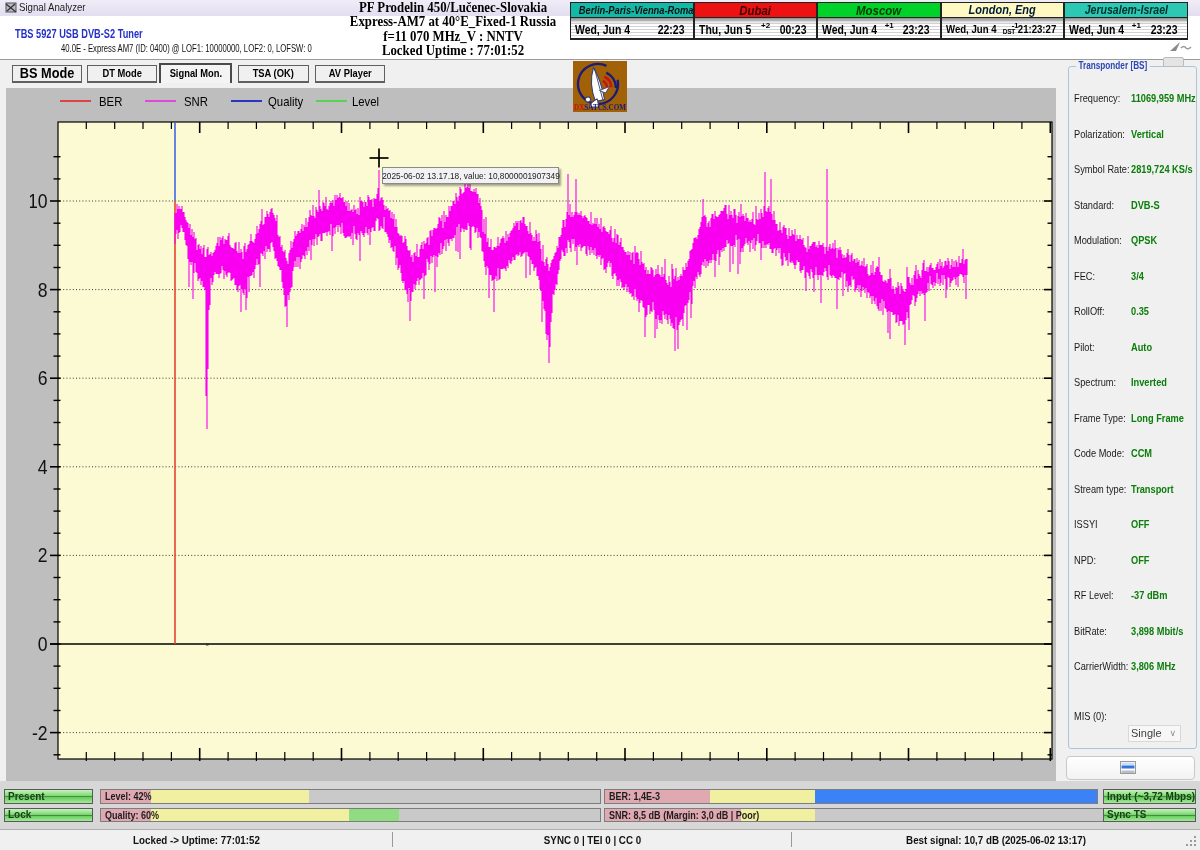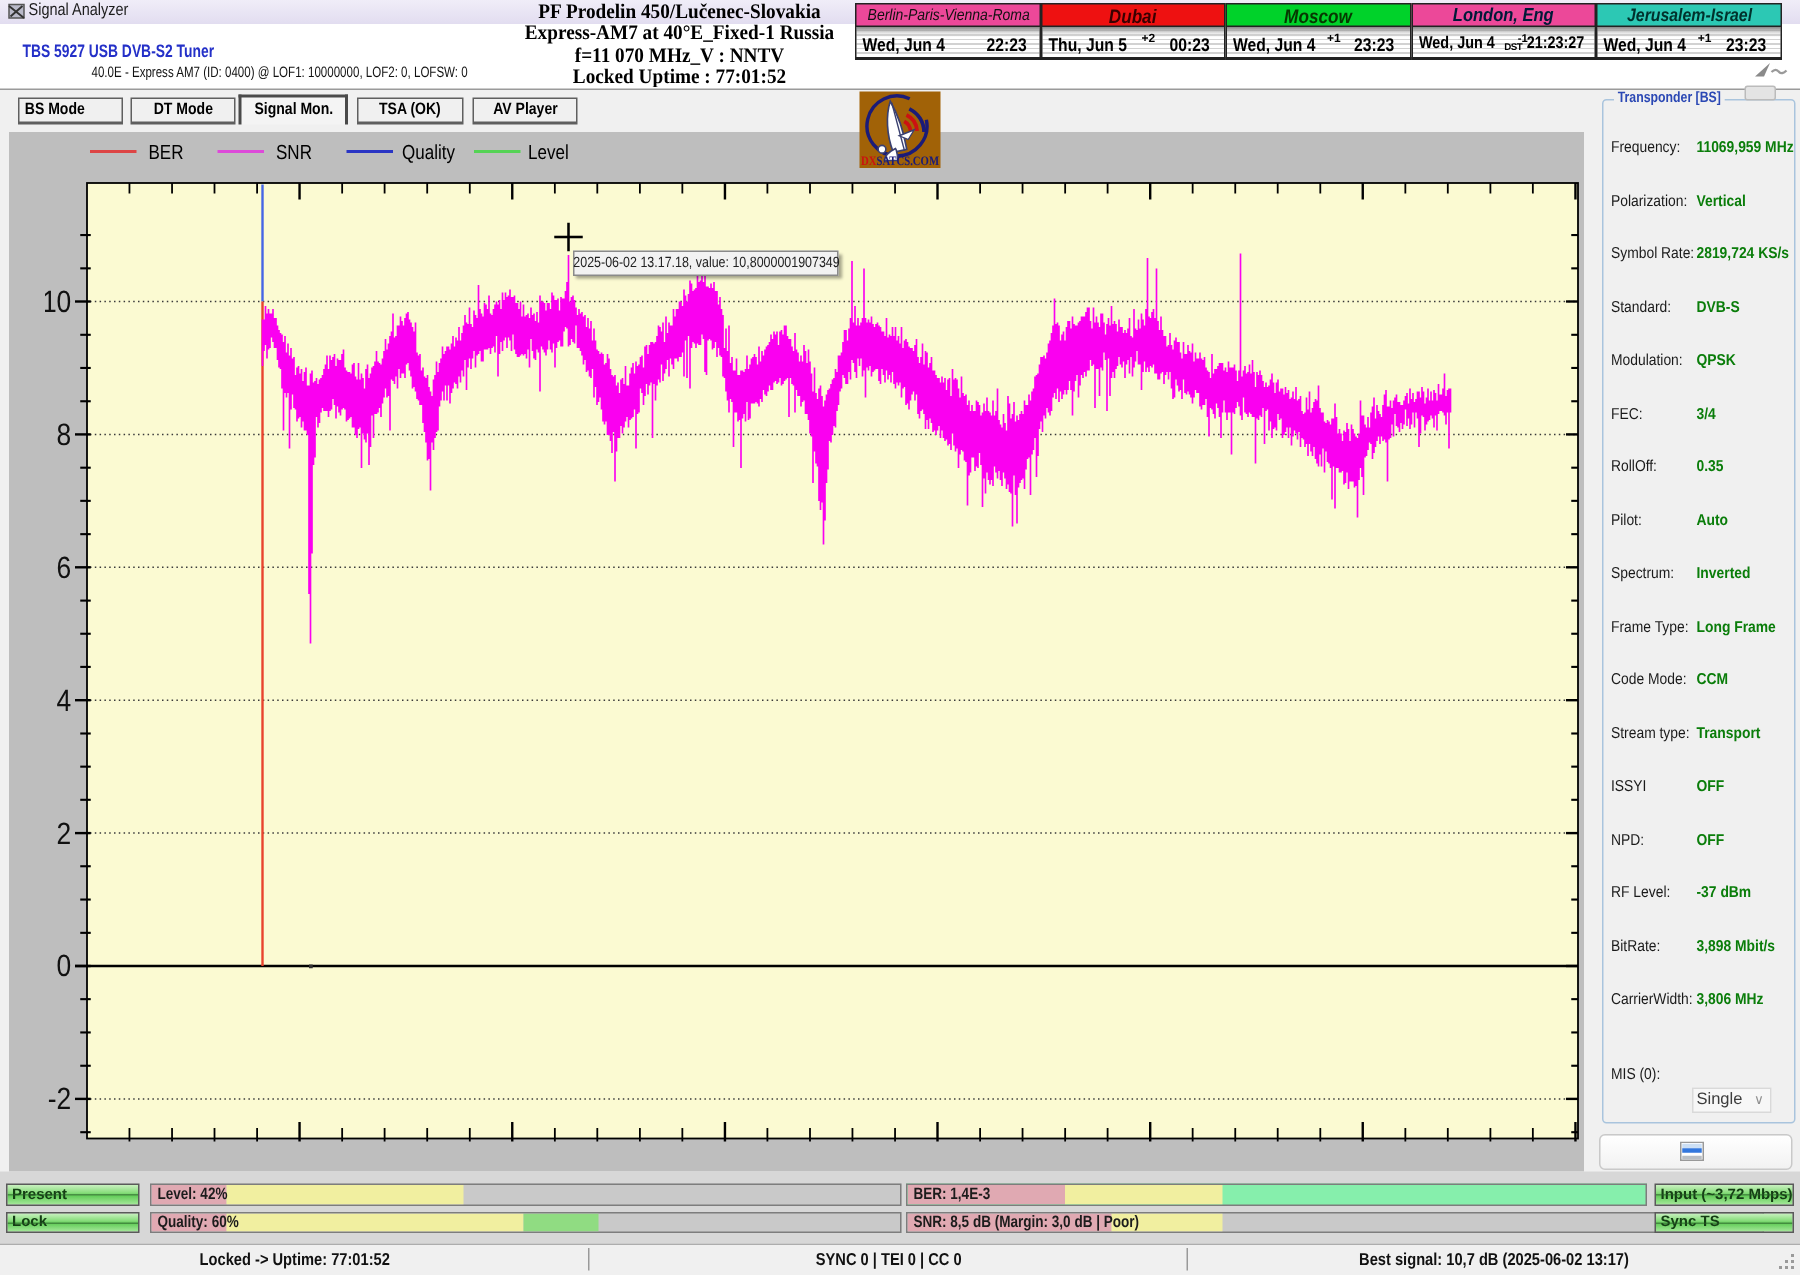--- a/index.html
+++ b/index.html
@@ -16,56 +16,56 @@
 
 <div class="abs" style="left:0;top:16px;width:1200px;height:44px;background:#fff"></div>
 <div class="abs" style="left:0;top:59px;width:1200px;height:1px;background:#9a9a9a"></div>
 
 <div class="abs" style="left:278px;top:1px;width:350px;text-align:center;font-family:'Liberation Serif',serif;font-weight:bold;font-size:13.8px;line-height:14.3px;color:#000;transform:scaleX(0.93);transform-origin:50% 0">
 PF Prodelin 450/Lučenec-Slovakia<br>Express-AM7 at 40°E_Fixed-1 Russia<br>f=11 070 MHz_V : NNTV<br>Locked Uptime : 77:01:52</div>
 
 <div class="abs" style="left:15px;top:27px;font-size:12px;font-weight:bold;color:#2430c8;transform:scaleX(0.77);transform-origin:0 0;white-space:nowrap">TBS 5927 USB DVB-S2 Tuner</div>
 <div class="abs" style="left:61px;top:43px;font-size:10px;color:#111;transform:scaleX(0.77);transform-origin:0 0;white-space:nowrap">40.0E - Express AM7 (ID: 0400) @ LOF1: 10000000, LOF2: 0, LOFSW: 0</div>
 
-<div style="position:absolute;left:570.0px;top:2px;width:124px;height:16px;background:#ec4899;border:1px solid #222;box-sizing:border-box;text-align:center;font-style:italic;font-weight:normal;font-size:10.6px;line-height:15px;color:#111;white-space:nowrap"><span style="display:inline-block;transform:scaleX(0.88)">Berlin-Paris-Vienna-Roma</span></div>
+<div style="position:absolute;left:570.0px;top:2px;width:124px;height:16px;background:#14b8a6;border:1px solid #222;box-sizing:border-box;text-align:center;font-style:italic;font-weight:bold;font-size:10.6px;line-height:15px;color:#111;white-space:nowrap"><span style="display:inline-block;transform:scaleX(0.88)">Berlin-Paris-Vienna-Roma</span></div>
 <div style="position:absolute;left:570.0px;top:18px;width:123.6px;height:22px;background:linear-gradient(180deg,rgba(130,130,130,0.95) 0px,rgba(200,200,200,0.45) 4px,rgba(255,255,255,0) 7px),repeating-linear-gradient(180deg,#ffffff 0px,#ffffff 2px,#d2d2d2 2px,#d2d2d2 3px);border:1px solid #222;border-top:none;border-bottom:2px solid #222;box-sizing:border-box;font-weight:bold;font-size:12.5px;color:#000;white-space:nowrap">
 <span style="position:absolute;left:4px;top:5px;font-size:12.3px;transform:scaleX(0.85);transform-origin:0 0">Wed, Jun 4</span>
     <span style="position:absolute;right:8px;top:5px;font-size:12.3px;transform:scaleX(0.85);transform-origin:100% 0">22:23</span>
   </div>
 <div style="position:absolute;left:693.6px;top:2px;width:123.6px;height:16px;background:#ee1111;border:1px solid #222;box-sizing:border-box;text-align:center;font-style:italic;font-weight:bold;font-size:13px;line-height:15px;color:#3a0000;white-space:nowrap"><span style="display:inline-block;transform:scaleX(0.88)">Dubai</span></div>
 <div style="position:absolute;left:693.6px;top:18px;width:123.6px;height:22px;background:linear-gradient(180deg,rgba(130,130,130,0.95) 0px,rgba(200,200,200,0.45) 4px,rgba(255,255,255,0) 7px),repeating-linear-gradient(180deg,#ffffff 0px,#ffffff 2px,#d2d2d2 2px,#d2d2d2 3px);border:1px solid #222;border-top:none;border-bottom:2px solid #222;box-sizing:border-box;font-weight:bold;font-size:12.5px;color:#000;white-space:nowrap">
 <span style="position:absolute;left:4px;top:5px;font-size:12.3px;transform:scaleX(0.85);transform-origin:0 0">Thu, Jun 5</span>
     <span style="position:absolute;right:46px;top:3px;font-size:8px;font-weight:bold">+2</span>
     <span style="position:absolute;right:10px;top:5px;font-size:12.3px;transform:scaleX(0.85);transform-origin:100% 0">00:23</span>
   </div>
 <div style="position:absolute;left:817.2px;top:2px;width:123.6px;height:16px;background:#00d22a;border:1px solid #222;box-sizing:border-box;text-align:center;font-style:italic;font-weight:bold;font-size:13px;line-height:15px;color:#063800;white-space:nowrap"><span style="display:inline-block;transform:scaleX(0.88)">Moscow</span></div>
 <div style="position:absolute;left:817.2px;top:18px;width:123.6px;height:22px;background:linear-gradient(180deg,rgba(130,130,130,0.95) 0px,rgba(200,200,200,0.45) 4px,rgba(255,255,255,0) 7px),repeating-linear-gradient(180deg,#ffffff 0px,#ffffff 2px,#d2d2d2 2px,#d2d2d2 3px);border:1px solid #222;border-top:none;border-bottom:2px solid #222;box-sizing:border-box;font-weight:bold;font-size:12.5px;color:#000;white-space:nowrap">
 <span style="position:absolute;left:4px;top:5px;font-size:12.3px;transform:scaleX(0.85);transform-origin:0 0">Wed, Jun 4</span>
     <span style="position:absolute;right:46px;top:3px;font-size:8px;font-weight:bold">+1</span>
     <span style="position:absolute;right:10px;top:5px;font-size:12.3px;transform:scaleX(0.85);transform-origin:100% 0">23:23</span>
   </div>
-<div style="position:absolute;left:940.8px;top:2px;width:123.6px;height:16px;background:#ec4899;border:1px solid #222;box-sizing:border-box;text-align:center;font-style:italic;font-weight:bold;font-size:12.5px;line-height:15px;color:#001a38;white-space:nowrap"><span style="display:inline-block;transform:scaleX(0.88)">London, Eng</span></div>
+<div style="position:absolute;left:940.8px;top:2px;width:123.6px;height:16px;background:#fef9c3;border:1px solid #222;box-sizing:border-box;text-align:center;font-style:italic;font-weight:bold;font-size:12.5px;line-height:15px;color:#001a38;white-space:nowrap"><span style="display:inline-block;transform:scaleX(0.88)">London, Eng</span></div>
 <div style="position:absolute;left:940.8px;top:18px;width:123.6px;height:22px;background:linear-gradient(180deg,rgba(130,130,130,0.95) 0px,rgba(200,200,200,0.45) 4px,rgba(255,255,255,0) 7px),repeating-linear-gradient(180deg,#ffffff 0px,#ffffff 2px,#d2d2d2 2px,#d2d2d2 3px);border:1px solid #222;border-top:none;border-bottom:2px solid #222;box-sizing:border-box;font-weight:bold;font-size:12.5px;color:#000;white-space:nowrap">
 <span style="position:absolute;left:4px;top:5px;font-size:11.3px;transform:scaleX(0.85);transform-origin:0 0">Wed, Jun 4</span>
     <span style="position:absolute;left:61px;top:10px;font-size:6.5px;font-weight:bold;letter-spacing:-0.3px">DST</span>
     <span style="position:absolute;left:70px;top:3px;font-size:7.5px;font-weight:bold">-1</span>
     <span style="position:absolute;right:7px;top:5px;font-size:11.3px;transform:scaleX(0.85);transform-origin:100% 0">21:23:27</span>
   </div>
 <div style="position:absolute;left:1064.4px;top:2px;width:123.6px;height:16px;background:#2cc8b4;border:1px solid #222;box-sizing:border-box;text-align:center;font-style:italic;font-weight:bold;font-size:12px;line-height:15px;color:#00312c;white-space:nowrap"><span style="display:inline-block;transform:scaleX(0.88)">Jerusalem-Israel</span></div>
 <div style="position:absolute;left:1064.4px;top:18px;width:123.6px;height:22px;background:linear-gradient(180deg,rgba(130,130,130,0.95) 0px,rgba(200,200,200,0.45) 4px,rgba(255,255,255,0) 7px),repeating-linear-gradient(180deg,#ffffff 0px,#ffffff 2px,#d2d2d2 2px,#d2d2d2 3px);border:1px solid #222;border-top:none;border-bottom:2px solid #222;box-sizing:border-box;font-weight:bold;font-size:12.5px;color:#000;white-space:nowrap">
 <span style="position:absolute;left:4px;top:5px;font-size:12.3px;transform:scaleX(0.85);transform-origin:0 0">Wed, Jun 4</span>
     <span style="position:absolute;right:46px;top:3px;font-size:8px;font-weight:bold">+1</span>
     <span style="position:absolute;right:10px;top:5px;font-size:12.3px;transform:scaleX(0.85);transform-origin:100% 0">23:23</span>
   </div>
 <svg class="abs" style="left:1168px;top:40px" width="26" height="14">
     <path d="M2 11 L12 2 L8 11 Z" fill="#8a8a8a"></path>
     <path d="M13 8 q3 -3 5 0 q2 2 5 -1" stroke="#9a9a9a" stroke-width="1.5" fill="none"></path>
   </svg>
 
-<div style="position:absolute;left:12px;top:65px;width:70px;height:18px;background:#f0f0f0;border:1.5px solid #5f5f5f;border-bottom:2px solid #5f5f5f;box-sizing:border-box;font-size:11px;font-weight:bold;line-height:14px;color:#000"><span style="display:inline-block;transform:scaleX(0.85)">BS Mode</span></div>
+<div style="position:absolute;left:12px;top:65px;width:70px;height:18px;background:#f0f0f0;border:1.5px solid #5f5f5f;border-bottom:2px solid #5f5f5f;box-sizing:border-box;text-align:center;font-size:15px;font-weight:bold;line-height:14px;color:#000"><span style="display:inline-block;transform:scaleX(0.85)">BS Mode</span></div>
 <div style="position:absolute;left:87px;top:65px;width:70px;height:18px;background:#f0f0f0;border:1.5px solid #5f5f5f;border-bottom:2px solid #5f5f5f;box-sizing:border-box;text-align:center;font-size:11px;font-weight:bold;line-height:14px;color:#000"><span style="display:inline-block;transform:scaleX(0.85)">DT Mode</span></div>
 <div style="position:absolute;left:159px;top:62.5px;width:73px;height:20px;background:#f4f4f4;border:2px solid #4a4a4a;border-bottom:none;box-sizing:border-box;text-align:center;font-size:11px;font-weight:bold;line-height:17px;color:#000"><span style="display:inline-block;transform:scaleX(0.85)">Signal Mon.</span></div>
 <div style="position:absolute;left:238px;top:65px;width:71px;height:18px;background:#f0f0f0;border:1.5px solid #5f5f5f;border-bottom:2px solid #5f5f5f;box-sizing:border-box;text-align:center;font-size:11px;font-weight:bold;line-height:14px;color:#000"><span style="display:inline-block;transform:scaleX(0.85)">TSA (OK)</span></div>
 <div style="position:absolute;left:315px;top:65px;width:70px;height:18px;background:#f0f0f0;border:1.5px solid #5f5f5f;border-bottom:2px solid #5f5f5f;box-sizing:border-box;text-align:center;font-size:11px;font-weight:bold;line-height:14px;color:#000"><span style="display:inline-block;transform:scaleX(0.85)">AV Player</span></div>
 
 <div class="abs" style="left:6px;top:88px;width:1050px;height:693px;background:#bebebe"></div>
 <div style="position:absolute;left:60px;top:100px;width:31px;height:2px;background:#dd4545"></div>
 <div style="position:absolute;left:99px;top:94px;font-size:13.5px;color:#000;transform:scaleX(0.84);transform-origin:0 0;white-space:nowrap">BER</div>
 <div style="position:absolute;left:145px;top:100px;width:31px;height:2px;background:#dd4ad9"></div>
 <div style="position:absolute;left:184px;top:94px;font-size:13.5px;color:#000;transform:scaleX(0.84);transform-origin:0 0;white-space:nowrap">SNR</div>
@@ -290,21 +290,21 @@
 
 <div class="abs" style="left:1163px;top:57px;width:19px;height:8px;background:#e4e4e4;border:1px solid #bbb;border-radius:2px"></div>
 
 <div class="abs" style="left:0;top:781px;width:1200px;height:48px;background:#d7d7d7"></div>
 <div style="position:absolute;left:4px;top:789px;width:89px;height:15px;background:linear-gradient(180deg,#c9f0c0 0%,#8ade7e 38%,#62cc58 55%,#a5e89a 100%);border:1px solid #5a5a5a;box-sizing:border-box;font-size:10px;font-weight:bold;color:#143d14;line-height:13px;padding-left:3px;white-space:nowrap;overflow:hidden"><div style="position:absolute;left:0;top:6px;width:100%;height:1px;background:rgba(40,90,40,0.55)"></div>Present</div>
 <div style="position:absolute;left:100px;top:789px;width:501px;height:15px;background:#c9c9c9;border:1px solid #7d7d7d;box-sizing:border-box;overflow:hidden">
     <div style="position:absolute;left:0px;top:0;width:50px;height:100%;background:#e0a9b2"></div>
     <div style="position:absolute;left:50px;top:0;width:158px;height:100%;background:#f1efa0"></div>
 <div style="position:absolute;left:4px;top:0;font-size:11px;font-weight:bold;color:#1c1c1c;line-height:13px;white-space:nowrap;transform:scaleX(0.82);transform-origin:0 50%">Level: 42%</div>
   </div>
-<div style="position:absolute;left:604px;top:789px;width:494px;height:15px;background:#86efac;border:1px solid #7d7d7d;box-sizing:border-box;overflow:hidden">
+<div style="position:absolute;left:604px;top:789px;width:494px;height:15px;background:#3b82f6;border:1px solid #7d7d7d;box-sizing:border-box;overflow:hidden">
     <div style="position:absolute;left:0px;top:0;width:105px;height:100%;background:#e0a9b2"></div>
     <div style="position:absolute;left:105px;top:0;width:105px;height:100%;background:#f1efa0"></div>
 <div style="position:absolute;left:4px;top:0;font-size:11px;font-weight:bold;color:#1c1c1c;line-height:13px;white-space:nowrap;transform:scaleX(0.82);transform-origin:0 50%">BER: 1,4E-3</div>
   </div>
 <div style="position:absolute;left:1103px;top:789px;width:93px;height:15px;background:linear-gradient(180deg,#c9f0c0 0%,#8ade7e 38%,#62cc58 55%,#a5e89a 100%);border:1px solid #5a5a5a;box-sizing:border-box;font-size:10px;font-weight:bold;color:#143d14;line-height:13px;padding-left:3px;white-space:nowrap;overflow:hidden"><div style="position:absolute;left:0;top:6px;width:100%;height:1px;background:rgba(40,90,40,0.55)"></div>Input (~3,72 Mbps)</div>
 <div style="position:absolute;left:4px;top:808px;width:89px;height:14px;background:linear-gradient(180deg,#c9f0c0 0%,#8ade7e 38%,#62cc58 55%,#a5e89a 100%);border:1px solid #5a5a5a;box-sizing:border-box;font-size:10px;font-weight:bold;color:#143d14;line-height:12px;padding-left:3px;white-space:nowrap;overflow:hidden"><div style="position:absolute;left:0;top:6px;width:100%;height:1px;background:rgba(40,90,40,0.55)"></div>Lock</div>
 <div style="position:absolute;left:100px;top:808px;width:501px;height:14px;background:#c9c9c9;border:1px solid #7d7d7d;box-sizing:border-box;overflow:hidden">
     <div style="position:absolute;left:0px;top:0;width:50px;height:100%;background:#e0a9b2"></div>
     <div style="position:absolute;left:50px;top:0;width:198px;height:100%;background:#f1efa0"></div>
     <div style="position:absolute;left:248px;top:0;width:50px;height:100%;background:#90dc82"></div>

